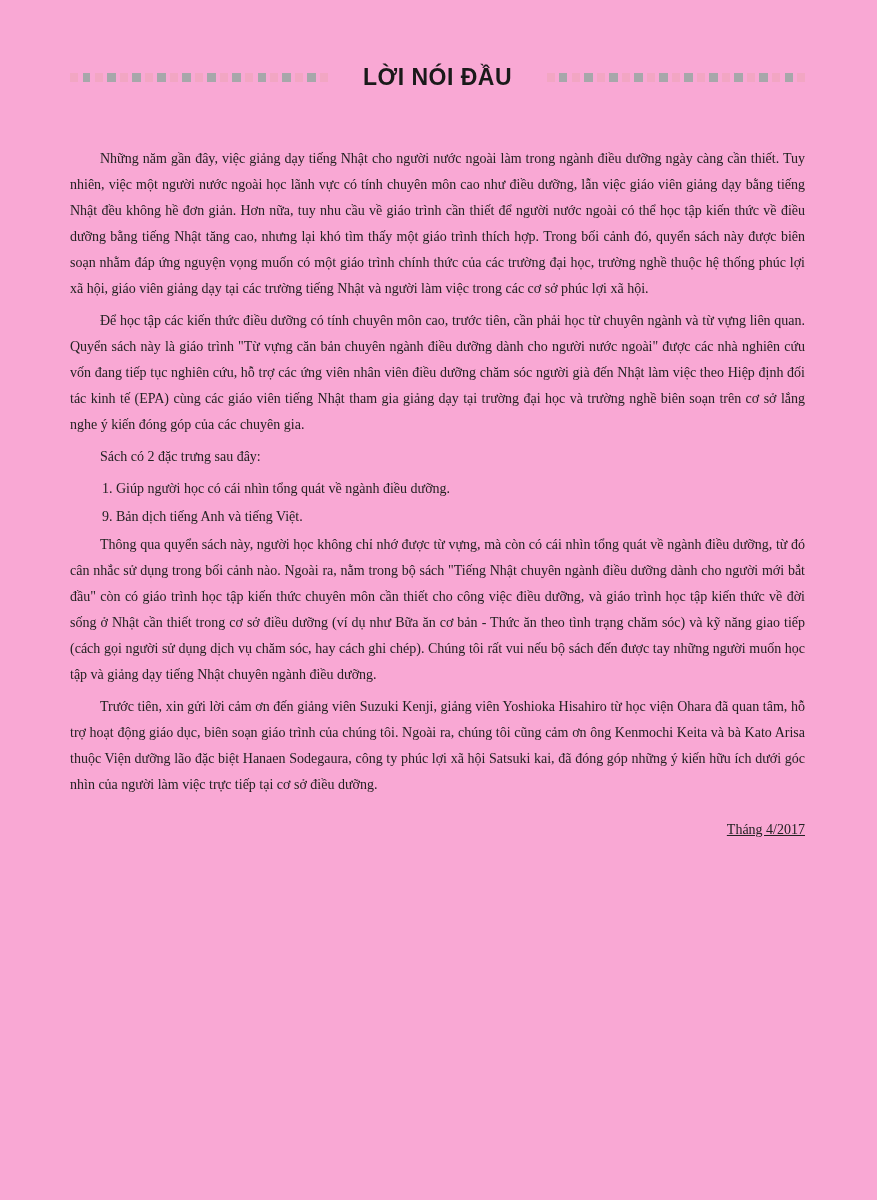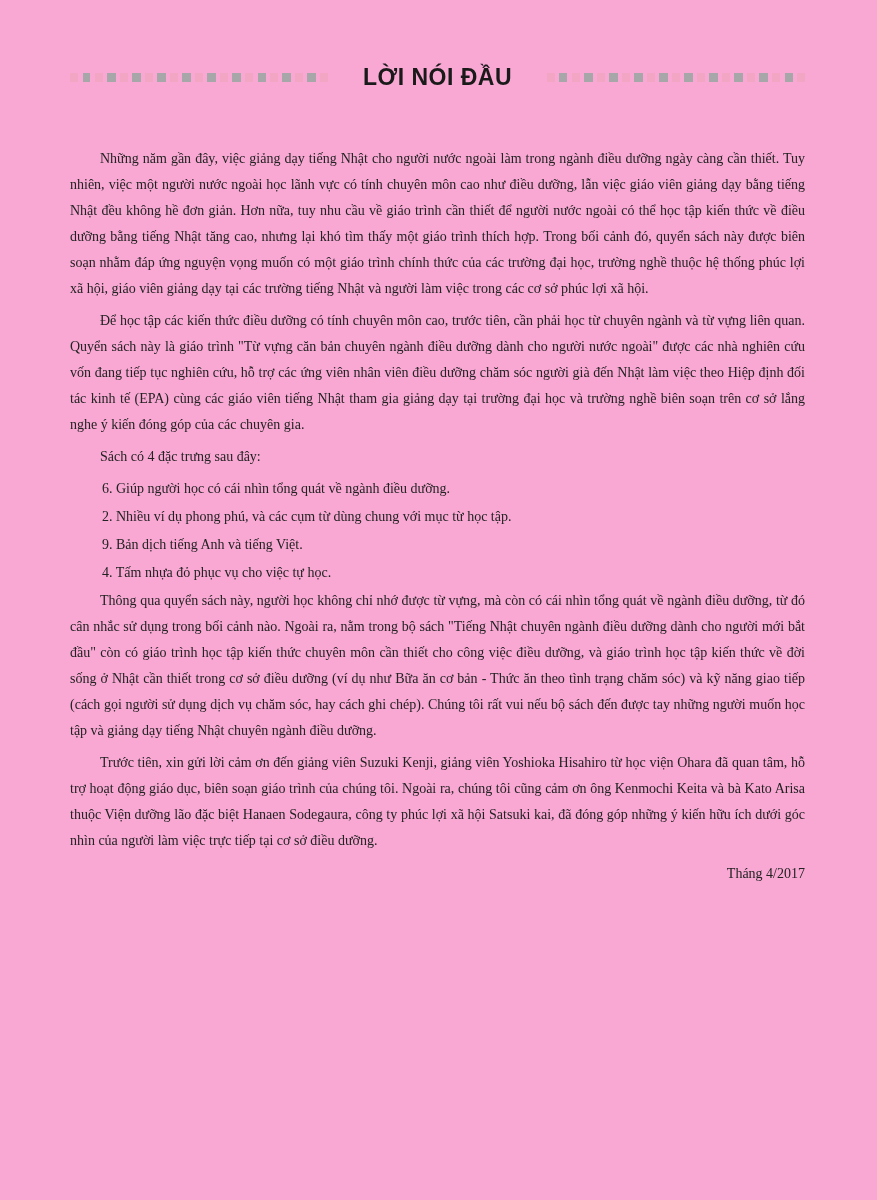--- a/index.html
+++ b/index.html
@@ -53,22 +53,23 @@
   .body p {
     margin: 0 0 6px 0;
     text-indent: 30px;
   }
   .body p.feature {
     margin: 2px 0;
     text-indent: 32px;
     text-align: left;
   }
   .signature {
-    margin-top: 6px;
+    margin-top: 18px;
     text-align: right;
+    text-decoration: underline;
   }
   .signature p {
     margin: 0;
     text-indent: 0;
     text-align: right;
     line-height: 28px;
   }
 </style>
 </head>
 <body>
@@ -77,25 +78,23 @@
 
   <header class="header">
     <span class="dots"></span>
     <h1 class="title">LỜI NÓI ĐẦU</h1>
     <span class="dots"></span>
   </header>
 
   <main class="body">
     <p>Những năm gần đây, việc giảng dạy tiếng Nhật cho người nước ngoài làm trong ngành điều dưỡng ngày càng cần thiết. Tuy nhiên, việc một người nước ngoài học lãnh vực có tính chuyên môn cao như điều dưỡng, lẫn việc giáo viên giảng dạy bằng tiếng Nhật đều không hề đơn giản. Hơn nữa, tuy nhu cầu về giáo trình cần thiết để người nước ngoài có thể học tập kiến thức về điều dưỡng bằng tiếng Nhật tăng cao, nhưng lại khó tìm thấy một giáo trình thích hợp. Trong bối cảnh đó, quyển sách này được biên soạn nhằm đáp ứng nguyện vọng muốn có một giáo trình chính thức của các trường đại học, trường nghề thuộc hệ thống phúc lợi xã hội, giáo viên giảng dạy tại các trường tiếng Nhật và người làm việc trong các cơ sở phúc lợi xã hội.</p>
     <p>Để học tập các kiến thức điều dưỡng có tính chuyên môn cao, trước tiên, cần phải học từ chuyên ngành và từ vựng liên quan. Quyển sách này là giáo trình "Từ vựng căn bản chuyên ngành điều dưỡng dành cho người nước ngoài" được các nhà nghiên cứu vốn đang tiếp tục nghiên cứu, hỗ trợ các ứng viên nhân viên điều dưỡng chăm sóc người già đến Nhật làm việc theo Hiệp định đối tác kinh tế (EPA) cùng các giáo viên tiếng Nhật tham gia giảng dạy tại trường đại học và trường nghề biên soạn trên cơ sở lắng nghe ý kiến đóng góp của các chuyên gia.</p>
-    <p>Sách có 4 đặc trưng sau đây:</p>
-    <p class="feature">6. Giúp người học có cái nhìn tổng quát về ngành điều dưỡng.</p>
-    <p class="feature">2. Nhiều ví dụ phong phú, và các cụm từ dùng chung với mục từ học tập.</p>
+    <p>Sách có 2 đặc trưng sau đây:</p>
+    <p class="feature">1. Giúp người học có cái nhìn tổng quát về ngành điều dưỡng.</p>
     <p class="feature">9. Bản dịch tiếng Anh và tiếng Việt.</p>
-    <p class="feature">4. Tấm nhựa đỏ phục vụ cho việc tự học.</p>
     <p>Thông qua quyển sách này, người học không chỉ nhớ được từ vựng, mà còn có cái nhìn tổng quát về ngành điều dưỡng, từ đó cân nhắc sử dụng trong bối cảnh nào. Ngoài ra, nằm trong bộ sách "Tiếng Nhật chuyên ngành điều dưỡng dành cho người mới bắt đầu" còn có giáo trình học tập kiến thức chuyên môn cần thiết cho công việc điều dưỡng, và giáo trình học tập kiến thức về đời sống ở Nhật cần thiết trong cơ sở điều dưỡng (ví dụ như Bữa ăn cơ bản - Thức ăn theo tình trạng chăm sóc) và kỹ năng giao tiếp (cách gọi người sử dụng dịch vụ chăm sóc, hay cách ghi chép). Chúng tôi rất vui nếu bộ sách đến được tay những người muốn học tập và giảng dạy tiếng Nhật chuyên ngành điều dưỡng.</p>
     <p>Trước tiên, xin gửi lời cảm ơn đến giảng viên Suzuki Kenji, giảng viên Yoshioka Hisahiro từ học viện Ohara đã quan tâm, hỗ trợ hoạt động giáo dục, biên soạn giáo trình của chúng tôi. Ngoài ra, chúng tôi cũng cảm ơn ông Kenmochi Keita và bà Kato Arisa thuộc Viện dưỡng lão đặc biệt Hanaen Sodegaura, công ty phúc lợi xã hội Satsuki kai, đã đóng góp những ý kiến hữu ích dưới góc nhìn của người làm việc trực tiếp tại cơ sở điều dưỡng.</p>
 
     <div class="signature">
       <p>Tháng 4/2017</p>
     </div>
   </main>
 
 </div>
 

